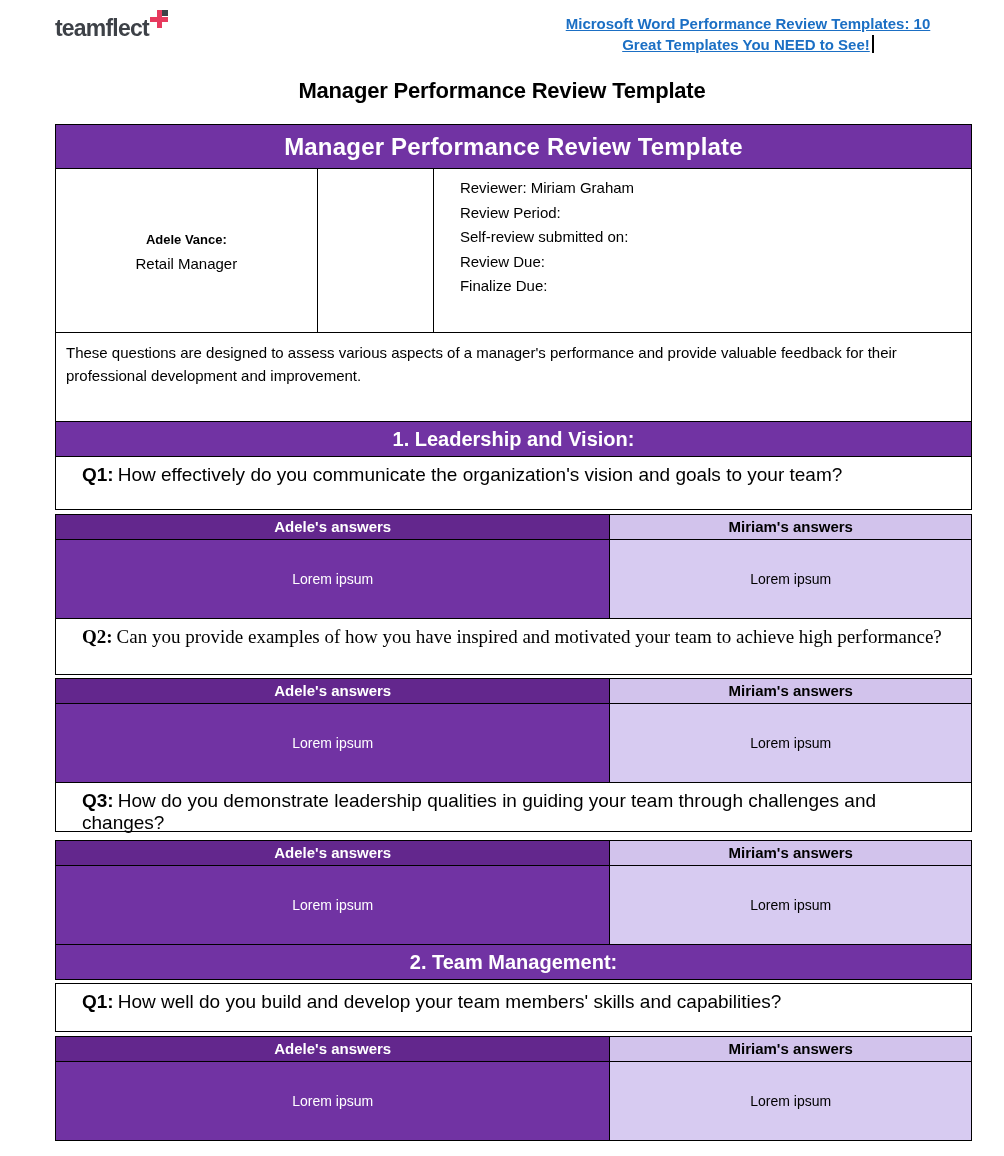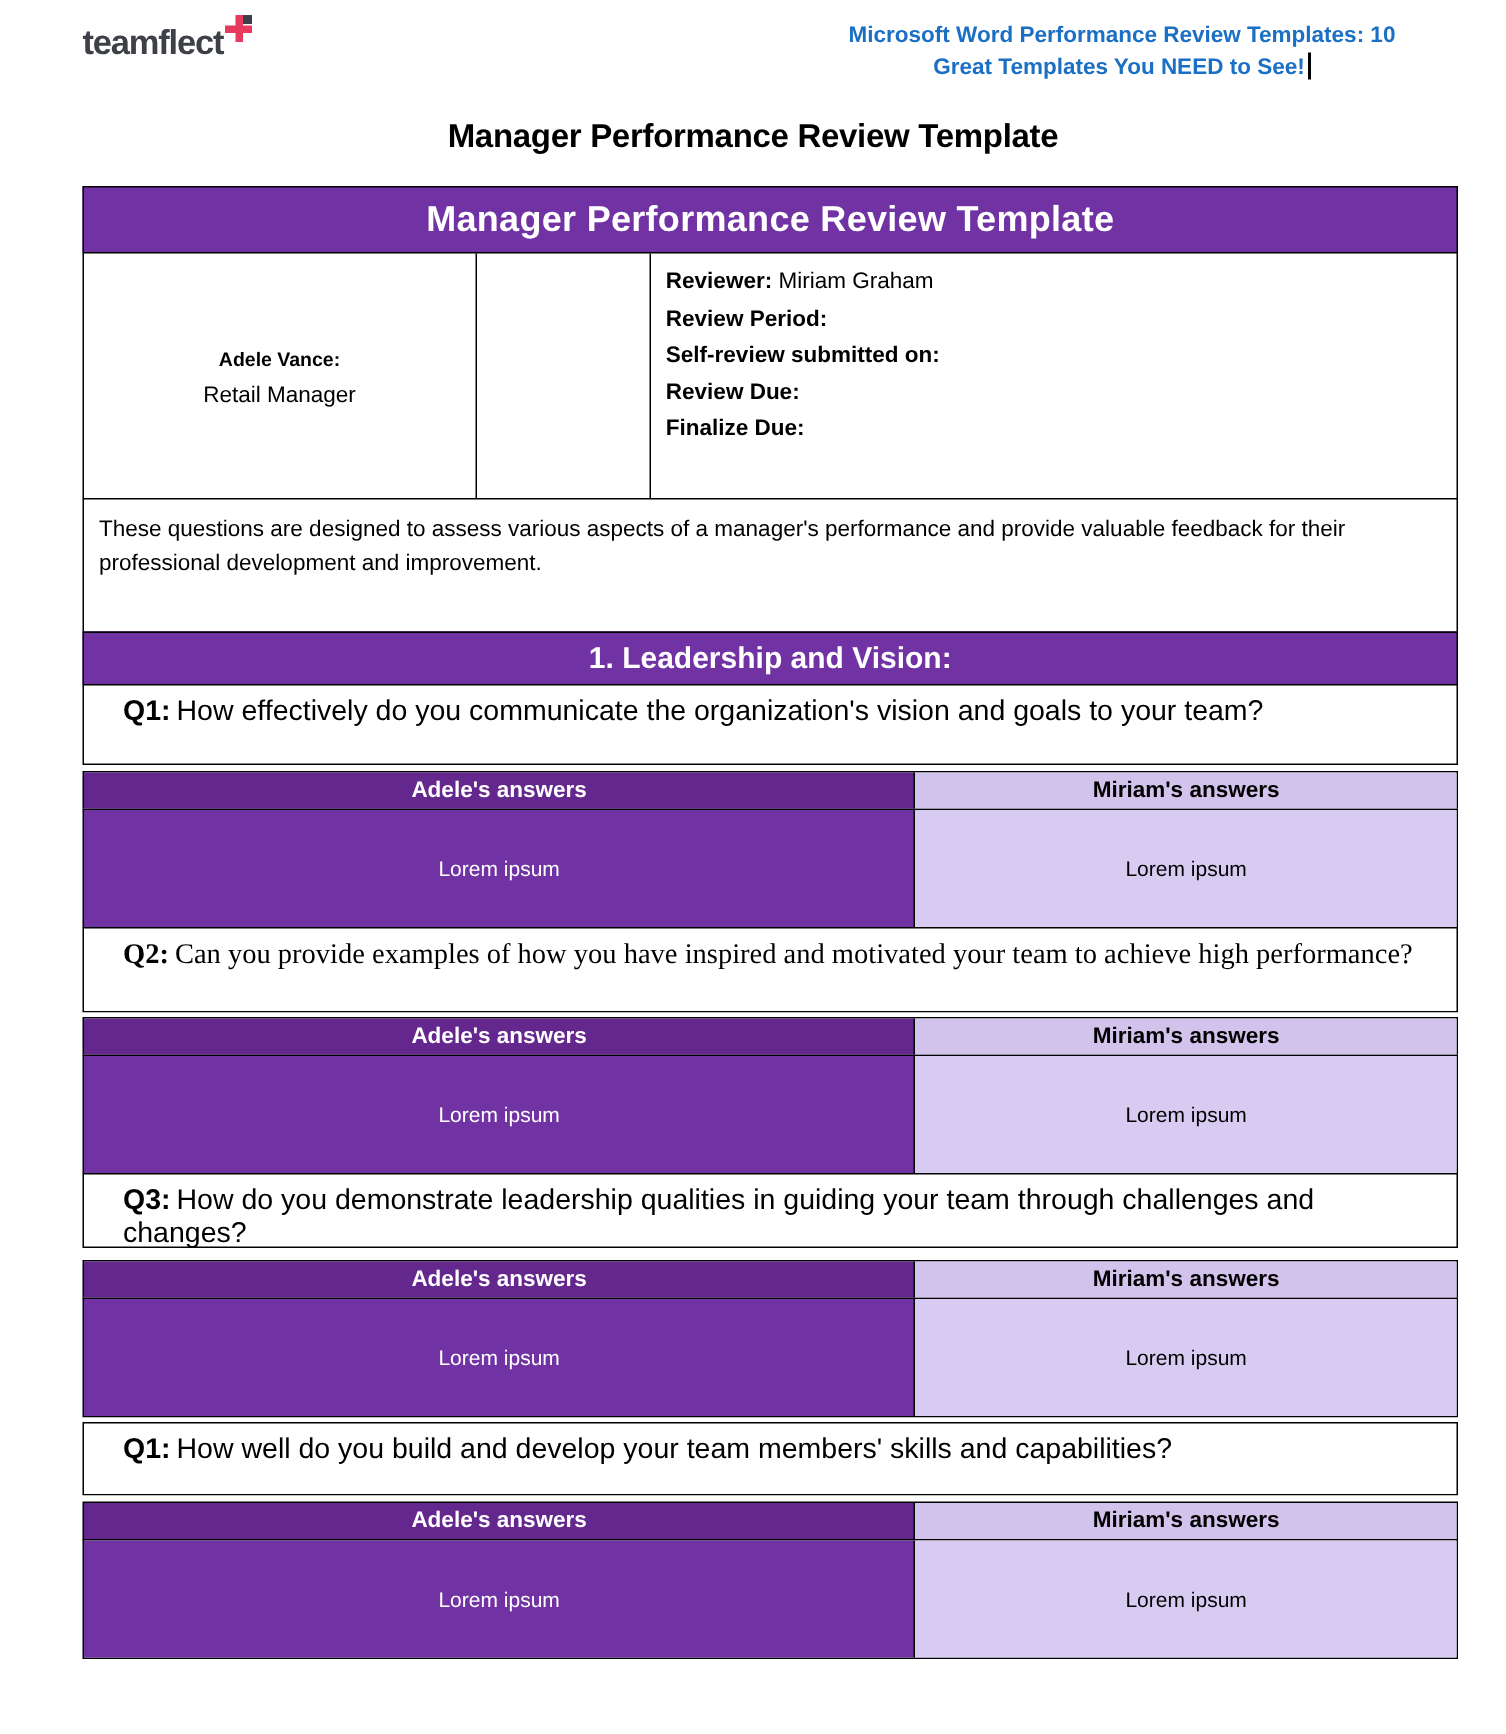--- a/index.html
+++ b/index.html
@@ -17,21 +17,21 @@
     font-family:"Liberation Sans",sans-serif;color:#000;}
   .page-header{display:flex;justify-content:space-between;align-items:flex-start;
     padding:13px 46px 0 55px;}
   .logo{display:flex;align-items:flex-start;}
   .logo-text{font-size:23px;font-weight:bold;letter-spacing:-0.8px;color:var(--logo-gray);line-height:30px;}
   .logo-plus{position:relative;width:18px;height:18px;margin:-3px 0 0 1px;}
   .logo-plus .lp-v{position:absolute;left:7px;top:0;width:5px;height:18px;background:var(--logo-pink);}
   .logo-plus .lp-h{position:absolute;left:0;top:7px;width:18px;height:5px;background:var(--logo-pink);}
   .logo-plus .lp-sq{position:absolute;right:0;top:0;width:6px;height:6px;background:var(--logo-gray);}
   .header-link{width:420px;text-align:center;font-size:15px;font-weight:bold;line-height:21px;}
-  .header-link a{color:var(--link-blue);cursor:pointer;}
+  .header-link a{color:var(--link-blue);text-decoration:underline;cursor:pointer;}
   .text-cursor{display:inline-block;width:2px;height:18px;background:#000;margin-left:2px;vertical-align:text-bottom;}
   .doc-title{text-align:center;font-size:22px;font-weight:bold;margin-top:23px;letter-spacing:-0.2px;}
 
   .review-table{width:917px;margin:20px 0 0 55px;}
   .row{border:1px solid var(--border);background:#fff;}
   .row + .row{margin-top:-1px;}
   .gap{height:4px;background:#fff;}
   .gap-lg{height:8px;background:#fff;}
   .gap-sm{height:3px;background:#fff;}
 
@@ -40,21 +40,21 @@
   .section-banner{height:36px;line-height:34px;background:var(--purple);color:#fff;
     text-align:center;font-size:20px;font-weight:bold;}
 
   .info-row{display:flex;height:165px;}
   .employee-cell{width:28.6%;border-right:1px solid var(--border);display:flex;
     flex-direction:column;justify-content:center;align-items:center;}
   .employee-name{font-size:13px;font-weight:bold;line-height:26px;}
   .employee-role{font-size:15px;line-height:22px;}
   .spacer-cell{width:12.7%;border-right:1px solid var(--border);}
   .reviewer-cell{flex:1;padding:7px 10px;font-size:15px;line-height:24.5px;}
-  .reviewer-cell b{font-weight:bold;}
+  .reviewer-cell b{font-weight:normal;margin-left:16px;}
 
   .desc-row{height:90px;padding:8px 10px;font-size:15px;line-height:23px;}
 
   .q-row{padding:7px 26px;font-size:19px;line-height:22px;}
   .q-label{font-weight:bold;margin-right:4px;}
   .q-h54{height:54px;} .q-h57{height:57px;font-family:Liberation Serif, serif;} .q-h50{height:50px;} .q-h49{height:49px;}
 
   .ans-header-row{display:flex;height:26px;font-size:15px;font-weight:bold;text-align:center;}
   .ans-header-row .left{width:60.6%;background:var(--purple-dark);color:#fff;
     border-right:1px solid var(--border);line-height:24px;}
@@ -140,20 +140,21 @@
   <div class="gap-lg"></div>
   <div class="row ans-header-row">
     <div class="left">Adele's answers</div>
     <div class="right">Miriam's answers</div>
   </div>
   <div class="row ans-body-row">
     <div class="left">Lorem ipsum</div>
     <div class="right">Lorem ipsum</div>
   </div>
 
+  <div class="row section-banner">2. Team Management:</div>
   <div class="gap-sm"></div>
 
   <div class="row q-row q-h49">
     <span class="q-label">Q1:</span><span>How well do you build and develop your team members' skills and capabilities?</span>
   </div>
   <div class="gap"></div>
   <div class="row ans-header-row">
     <div class="left">Adele's answers</div>
     <div class="right">Miriam's answers</div>
   </div>

